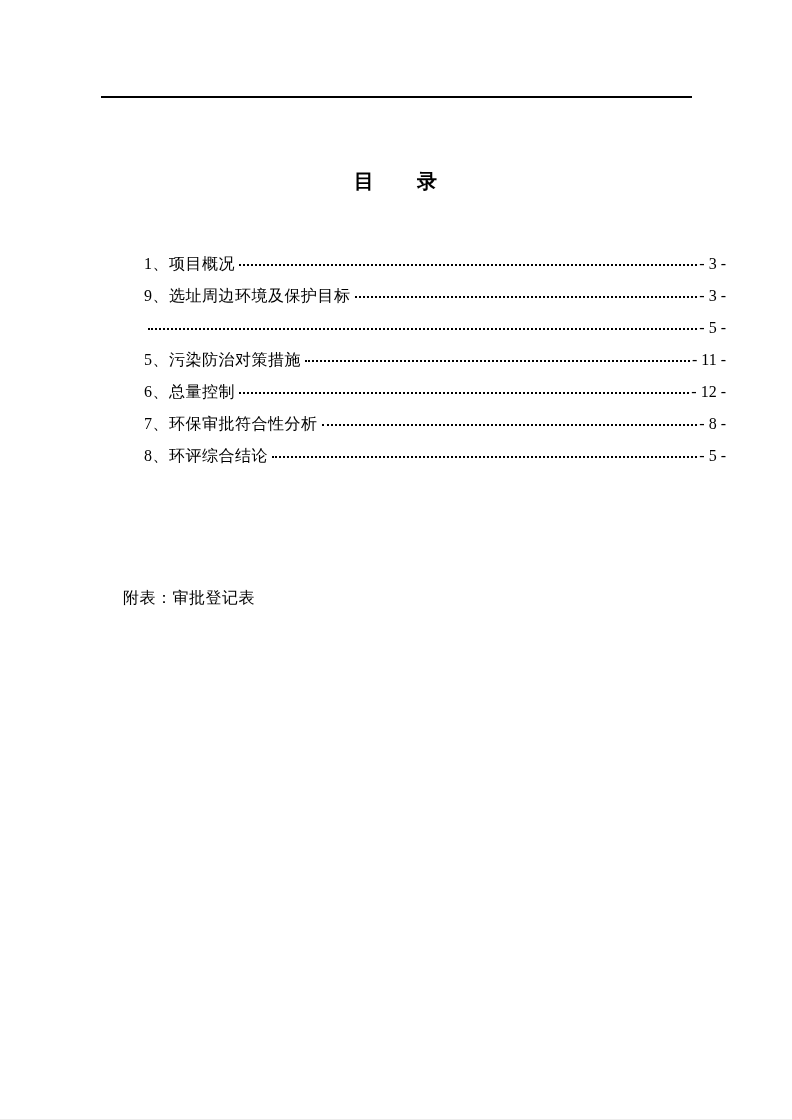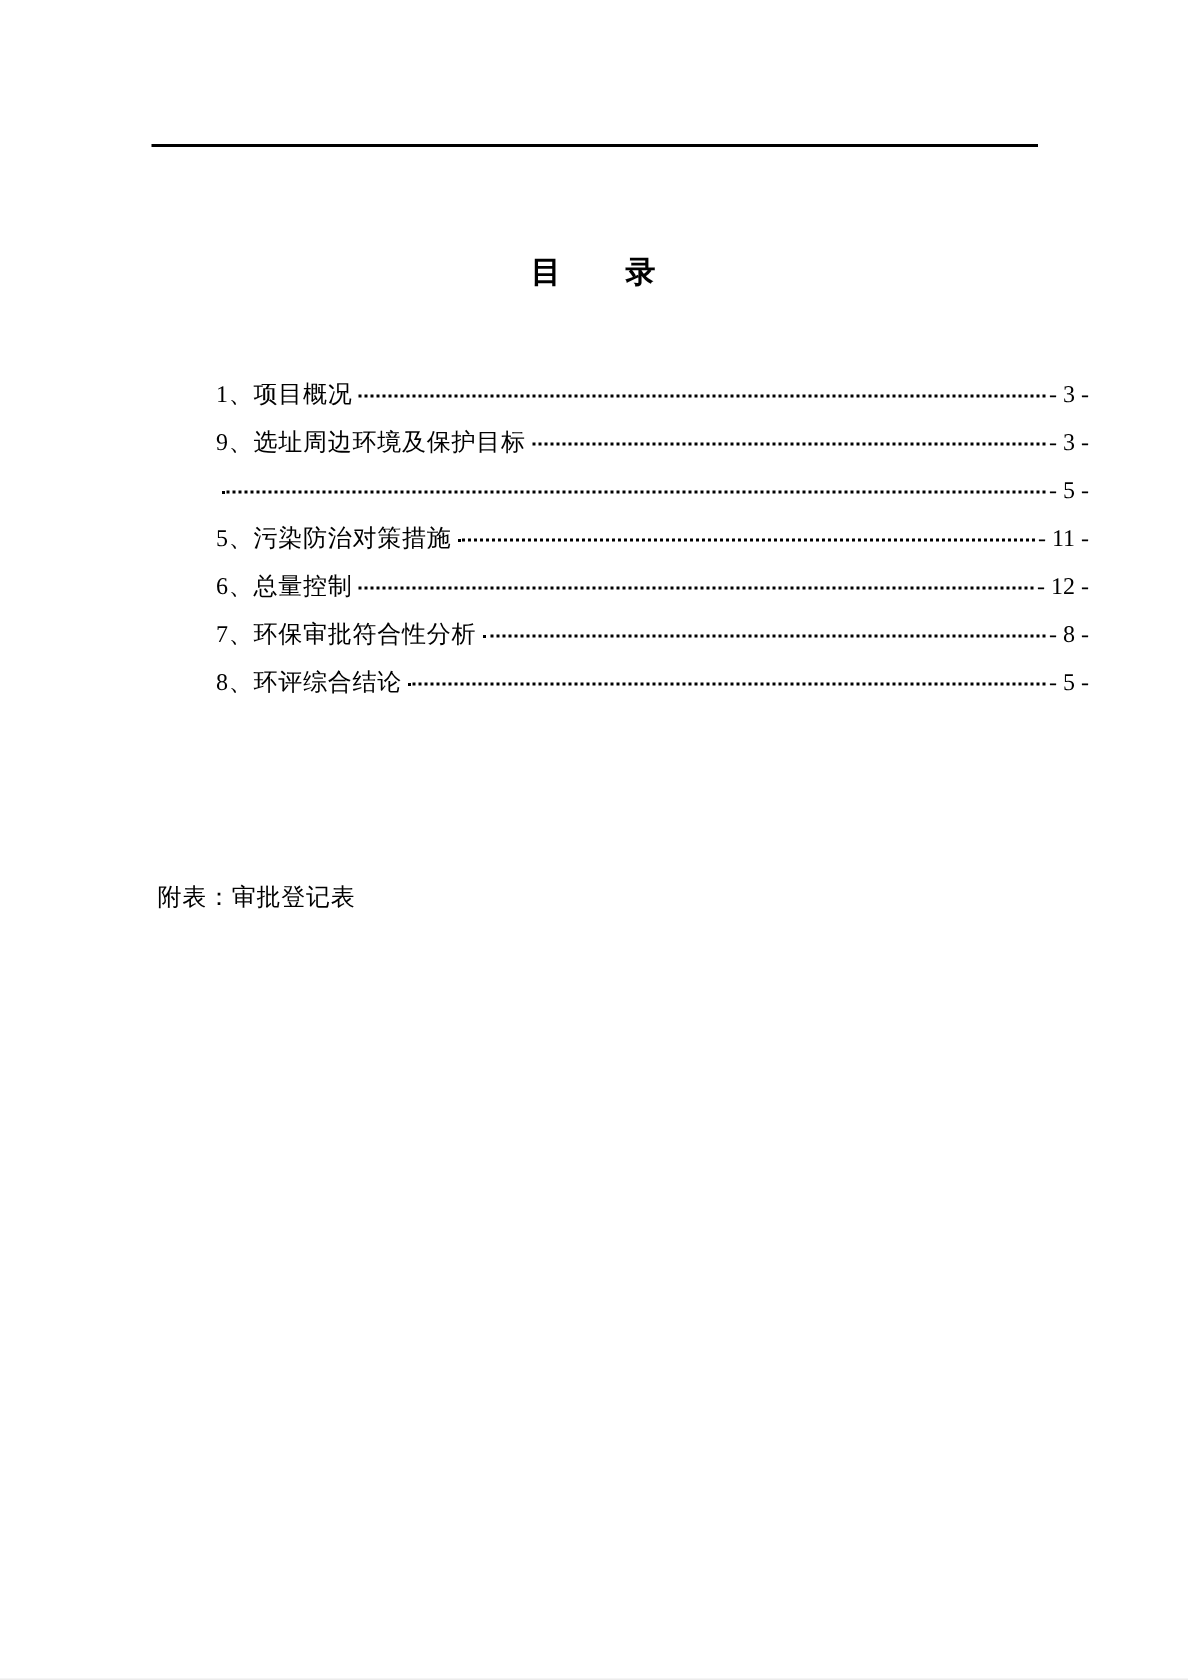--- a/index.html
+++ b/index.html
@@ -61,21 +61,21 @@
     top: -3px;
     min-width: 20px;
   }
   .toc-page {
     white-space: nowrap;
     font-size: 16px;
   }
   .appendix-note {
     position: absolute;
     top: 588px;
-    left: 105px;
+    left: 123px;
     font-size: 16px;
     letter-spacing: 0.5px;
   }
   .page-bottom-edge {
     position: absolute;
     left: 0;
     bottom: 0;
     width: 100%;
     border-top: 1px solid #ececec;
   }

